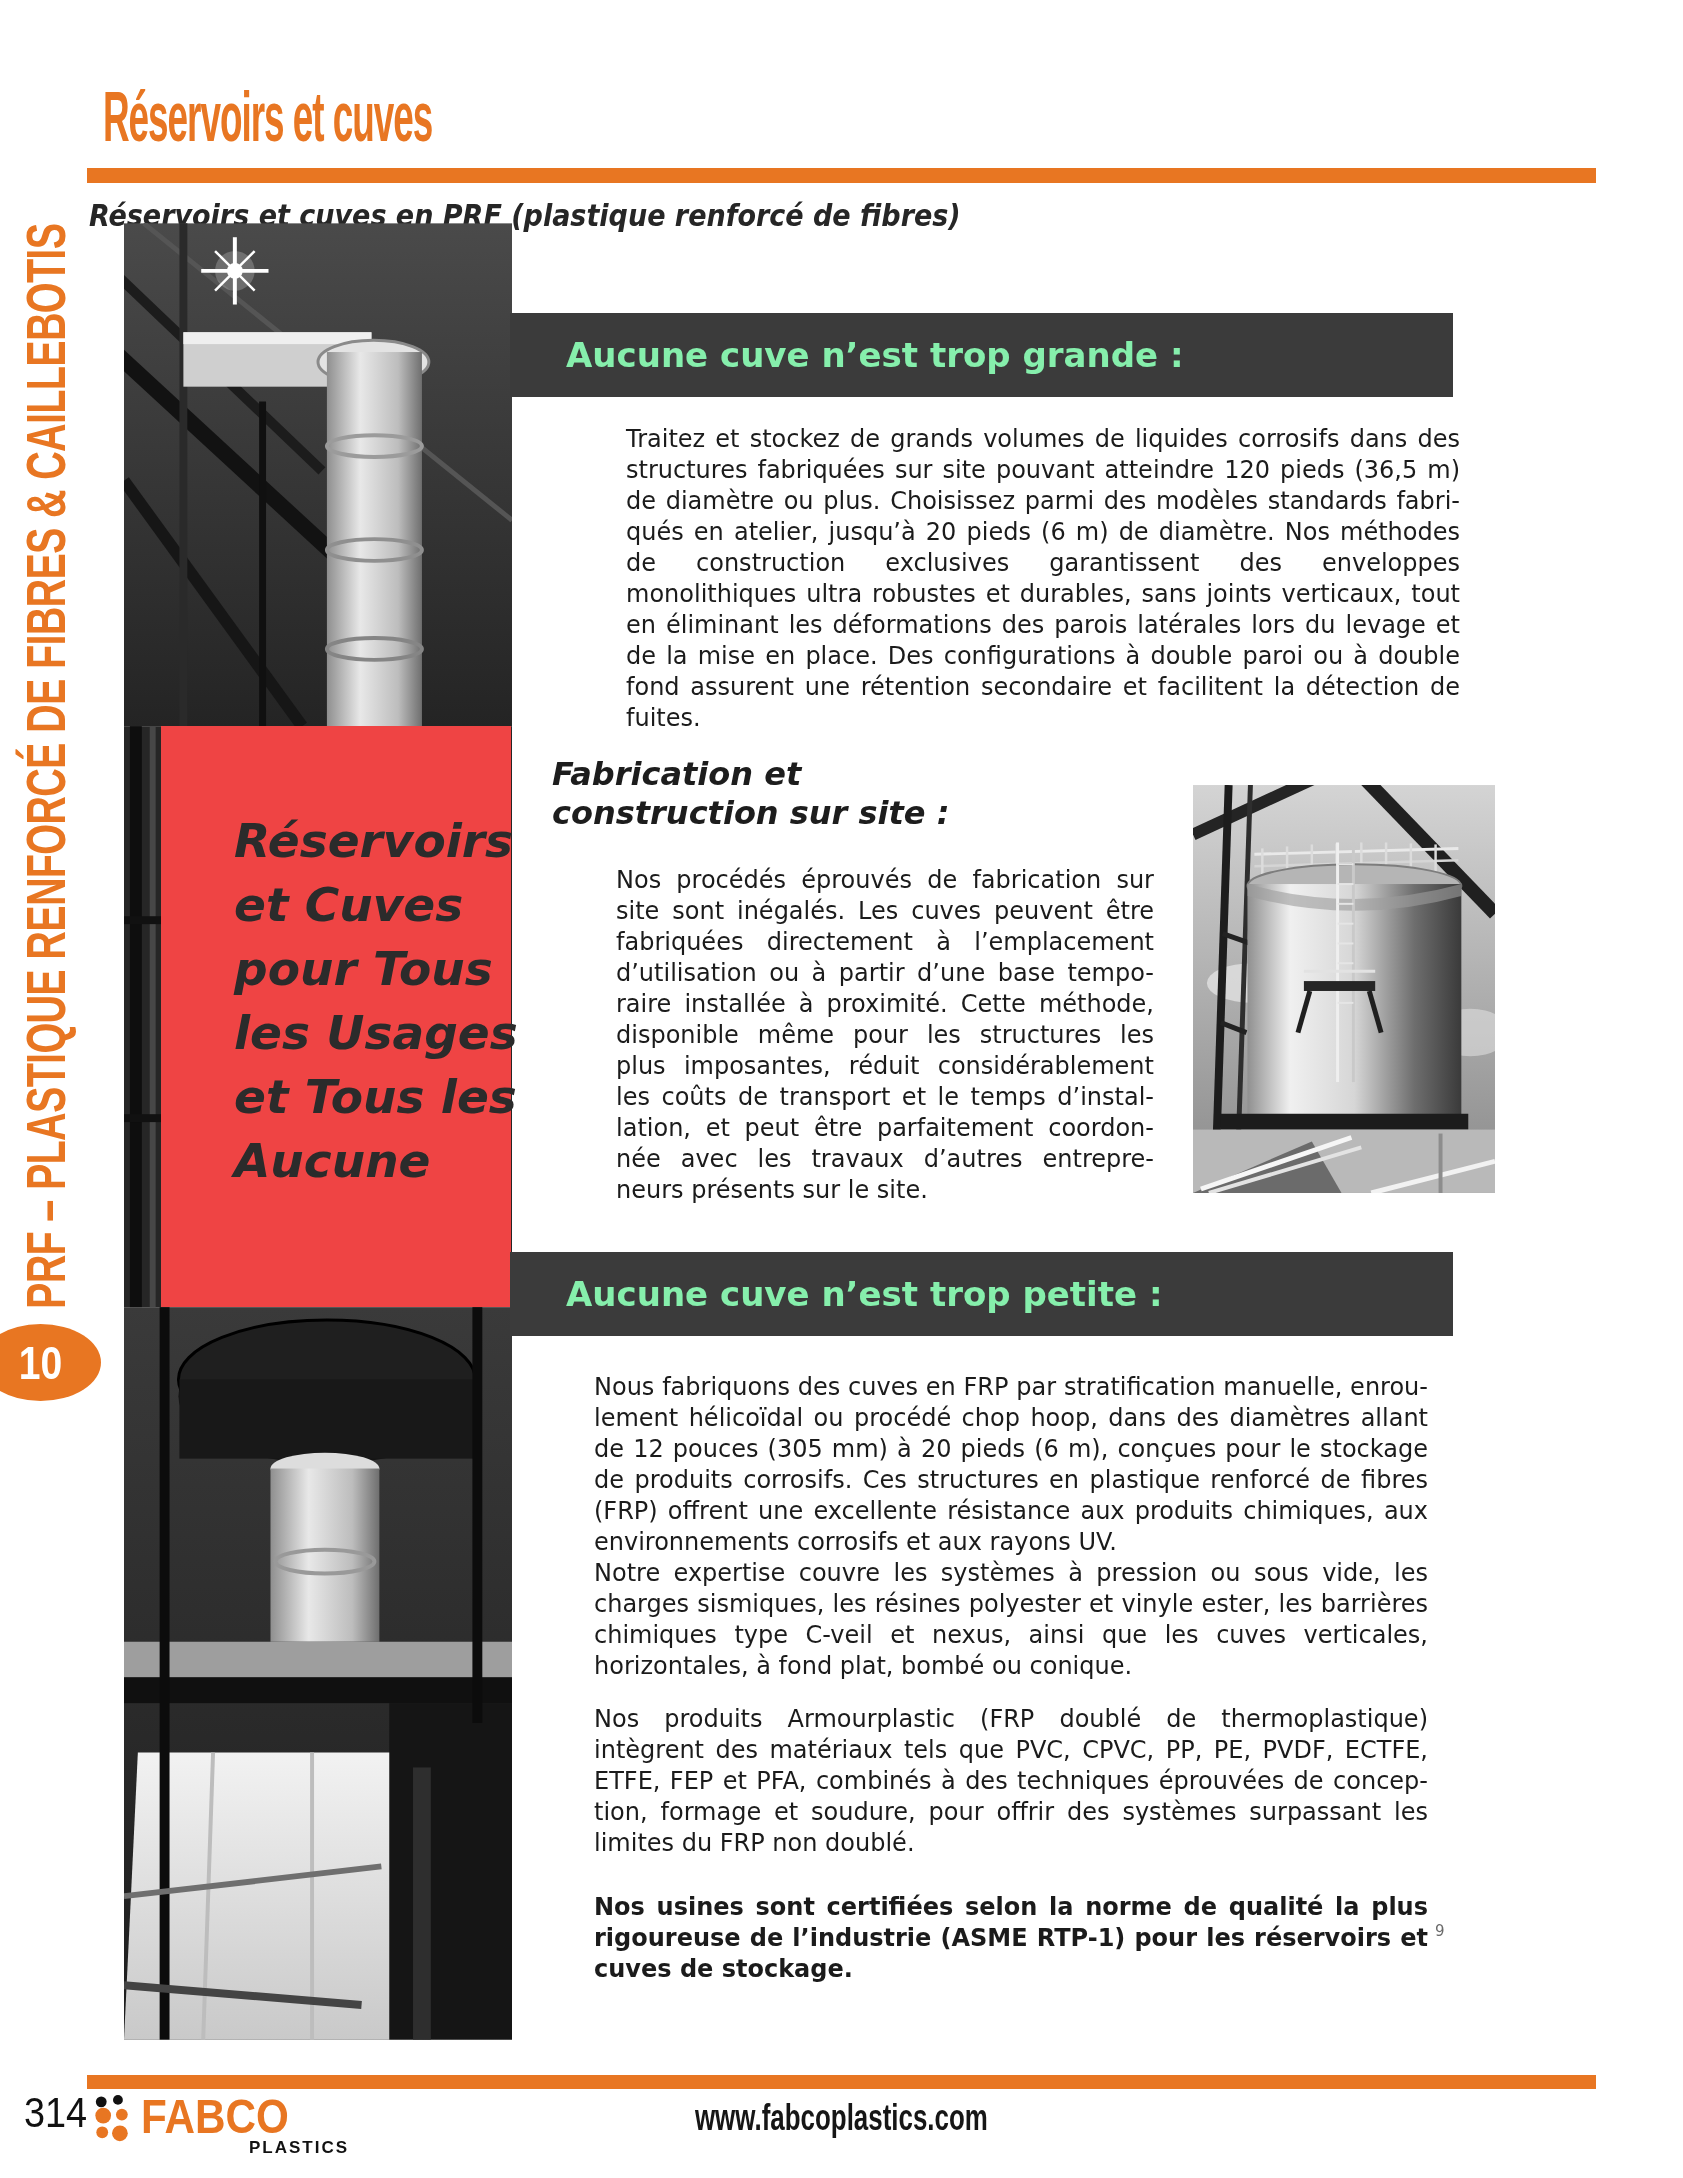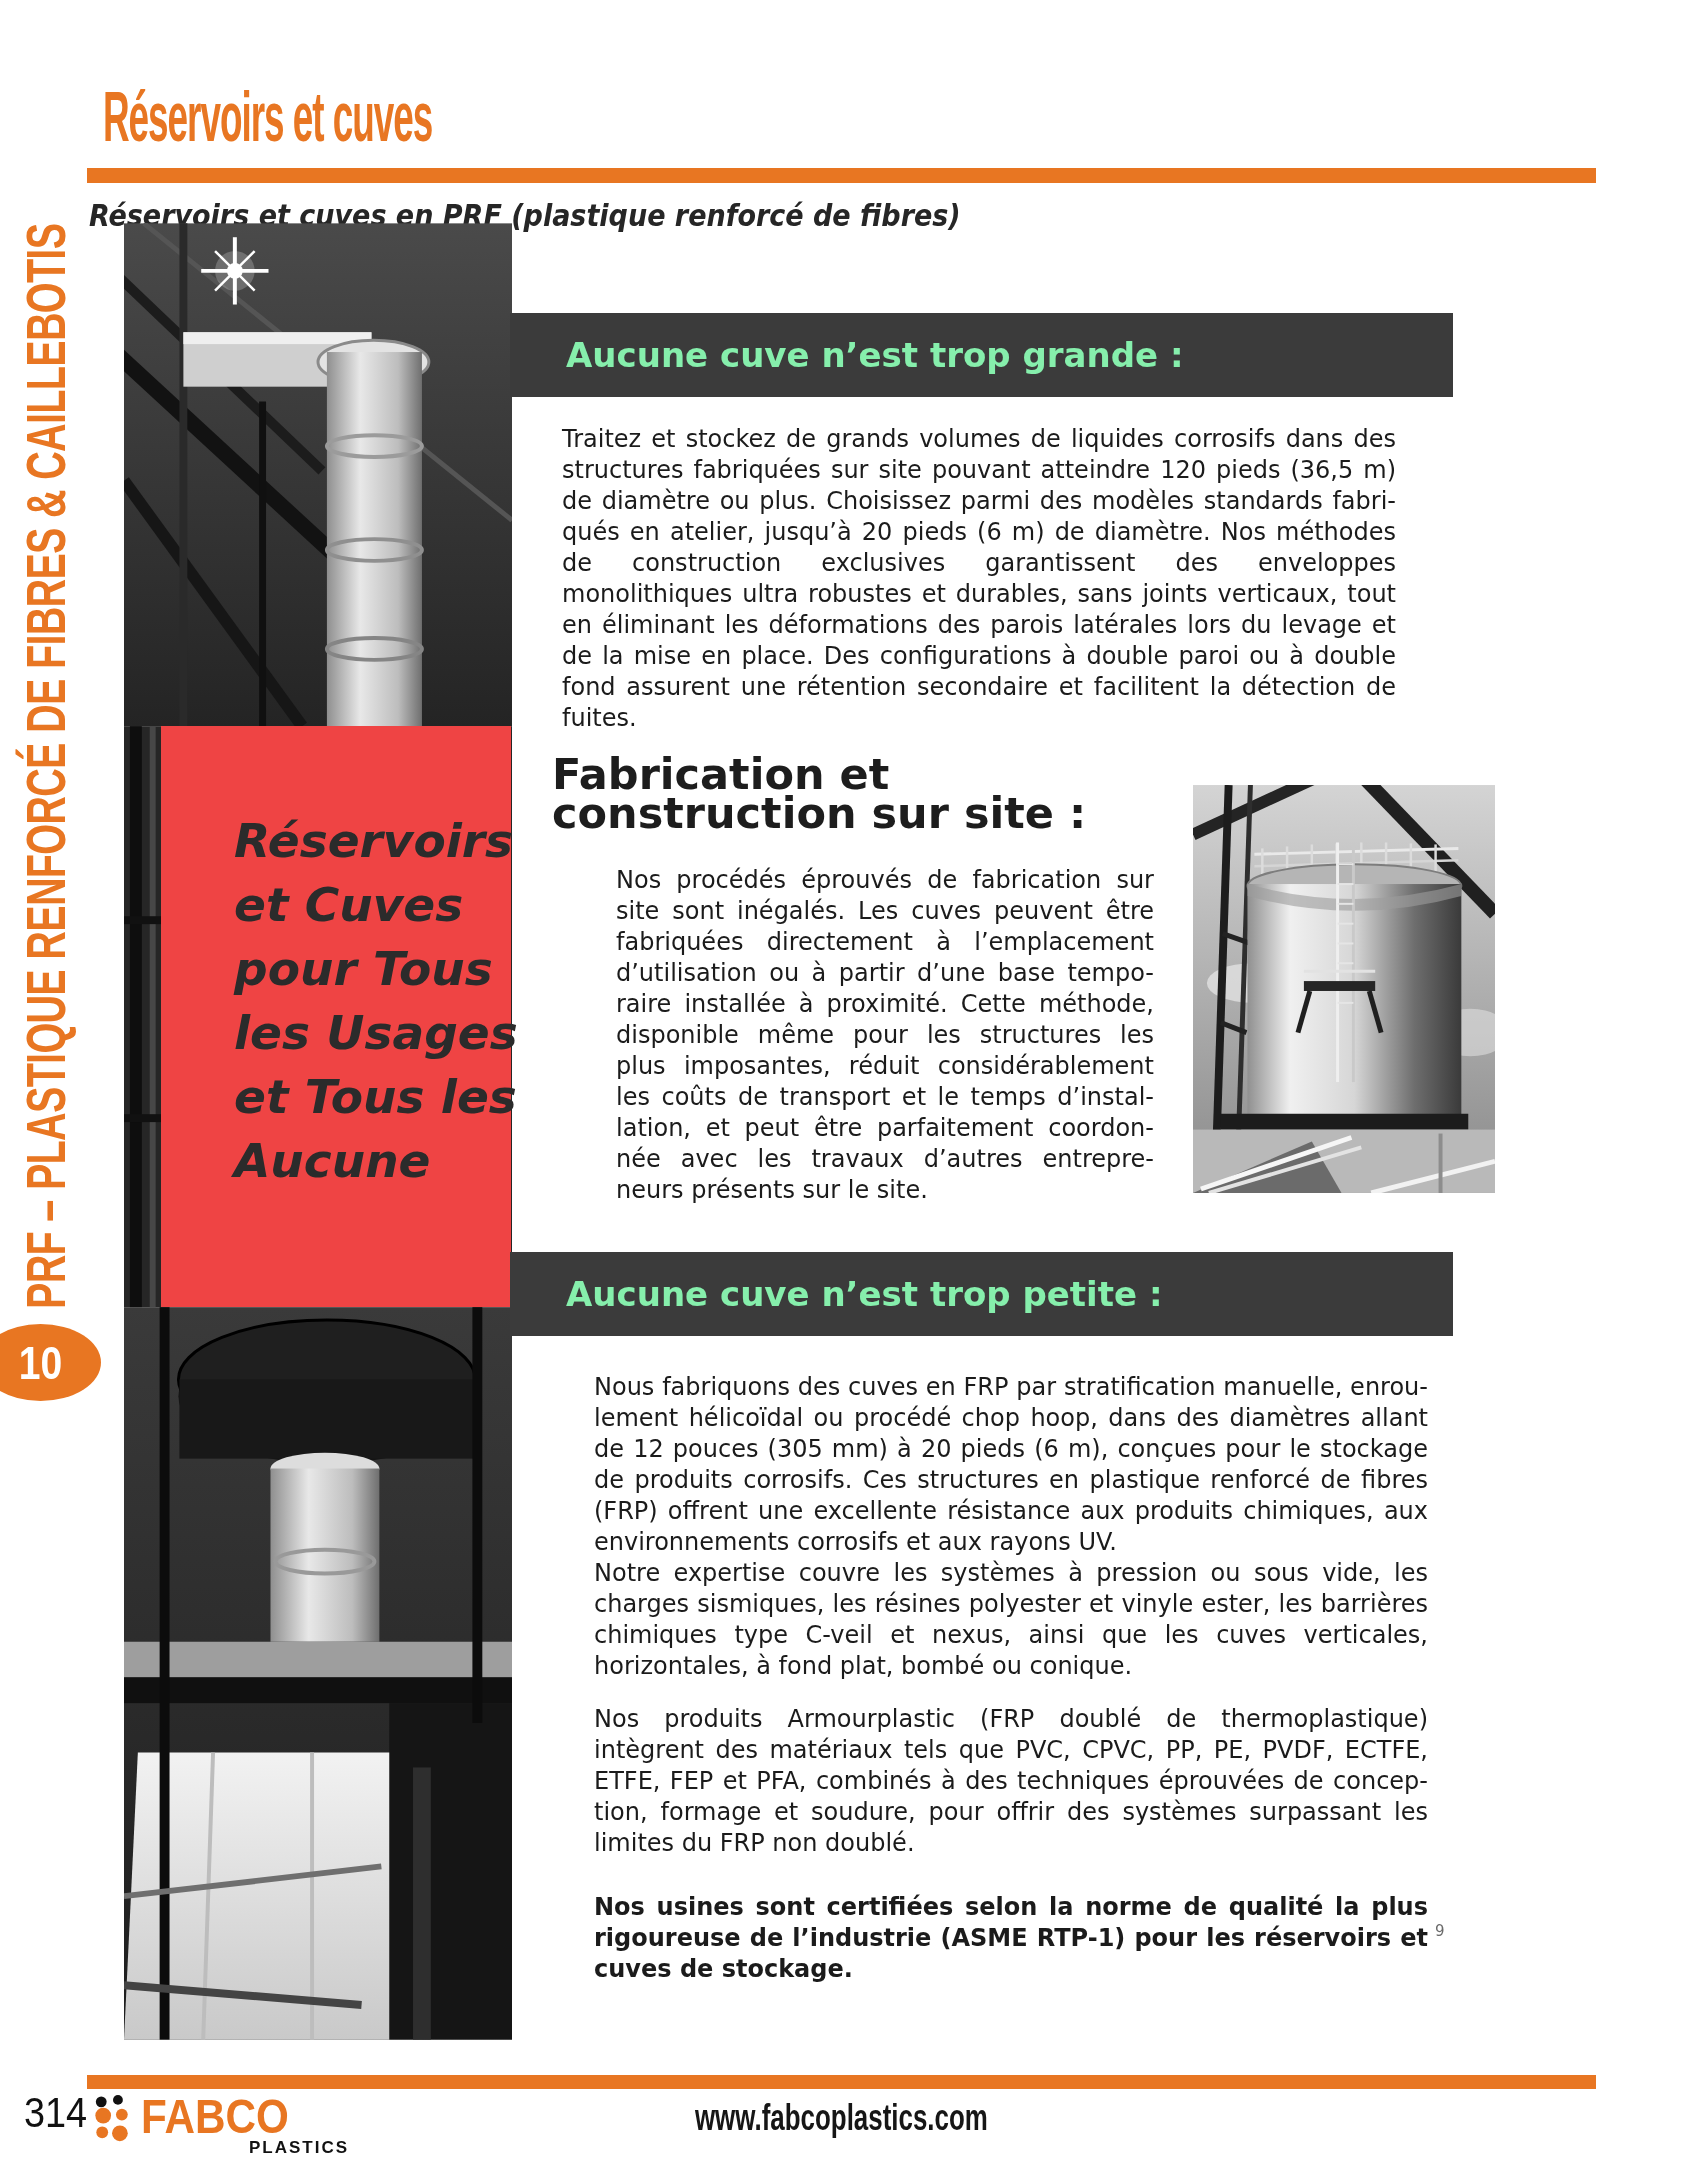--- a/index.html
+++ b/index.html
@@ -51,28 +51,28 @@
   .bar {
     position:absolute; left:510px; width:943px; height:84px; background:#3B3B3B; z-index:3;
     display:flex; align-items:center; padding-left:56px; box-sizing:border-box;
   }
   .bar .bar-text { color:#86efac; font-size:34px; font-weight:bold; white-space:nowrap; }
   .bar-large { top:313px; }
   .bar-small { top:1252px; }
 
   
   .jtext { text-align:justify; font-size:24px; line-height:31px; color:#1b1b1b; }
-  .col-large  { position:absolute; left:562px; top:424px;  width:834px; }
+  .col-large  { position:absolute; left:626px; top:424px;  width:834px; }
   .col-mid    { position:absolute; left:616px; top:865px;  width:538px; }
   .col-small  { position:absolute; left:594px; top:1372px; width:834px; }
   .col-small p { margin:0; }
   .col-small .p3 { margin-top:22px; }
   .col-small .p4 { margin-top:33px; font-weight:bold; font-size:24px; }
 
-  .fab-heading { position:absolute; left:552px; top:755px; font-size:43px; font-weight:bold; line-height:39px; color:#1d1d1d; }
+  .fab-heading { position:absolute; left:552px; top:755px; font-size:32px; font-weight:bold; line-height:39px; color:#1d1d1d;font-style:italic; }
 
   .photo-credit { position:absolute; left:1435px; top:1922px; font-size:15px; color:#6a6a6a; }
 
   
   .footer-rule { position:absolute; left:87px; top:2075px; width:1509px; height:14px; background:#E87622; }
   .page-number { position:absolute; left:24px; top:2089px; font-size:42px; font-weight:400; color:#111111; transform:scaleX(0.9); transform-origin:0 0; }
   .logo { position:absolute; left:91px; top:2089px; width:277px; height:69px; }
   .logo-icon { position:absolute; left:0; top:4px; }
   .logo-name { position:absolute; left:50px; top:0; font-size:48px; color:#E87622; transform:scaleX(0.88); transform-origin:0 0; }
   .logo-sub  { position:absolute; left:158px; top:49px; font-size:17px; letter-spacing:2px; color:#111111; }

